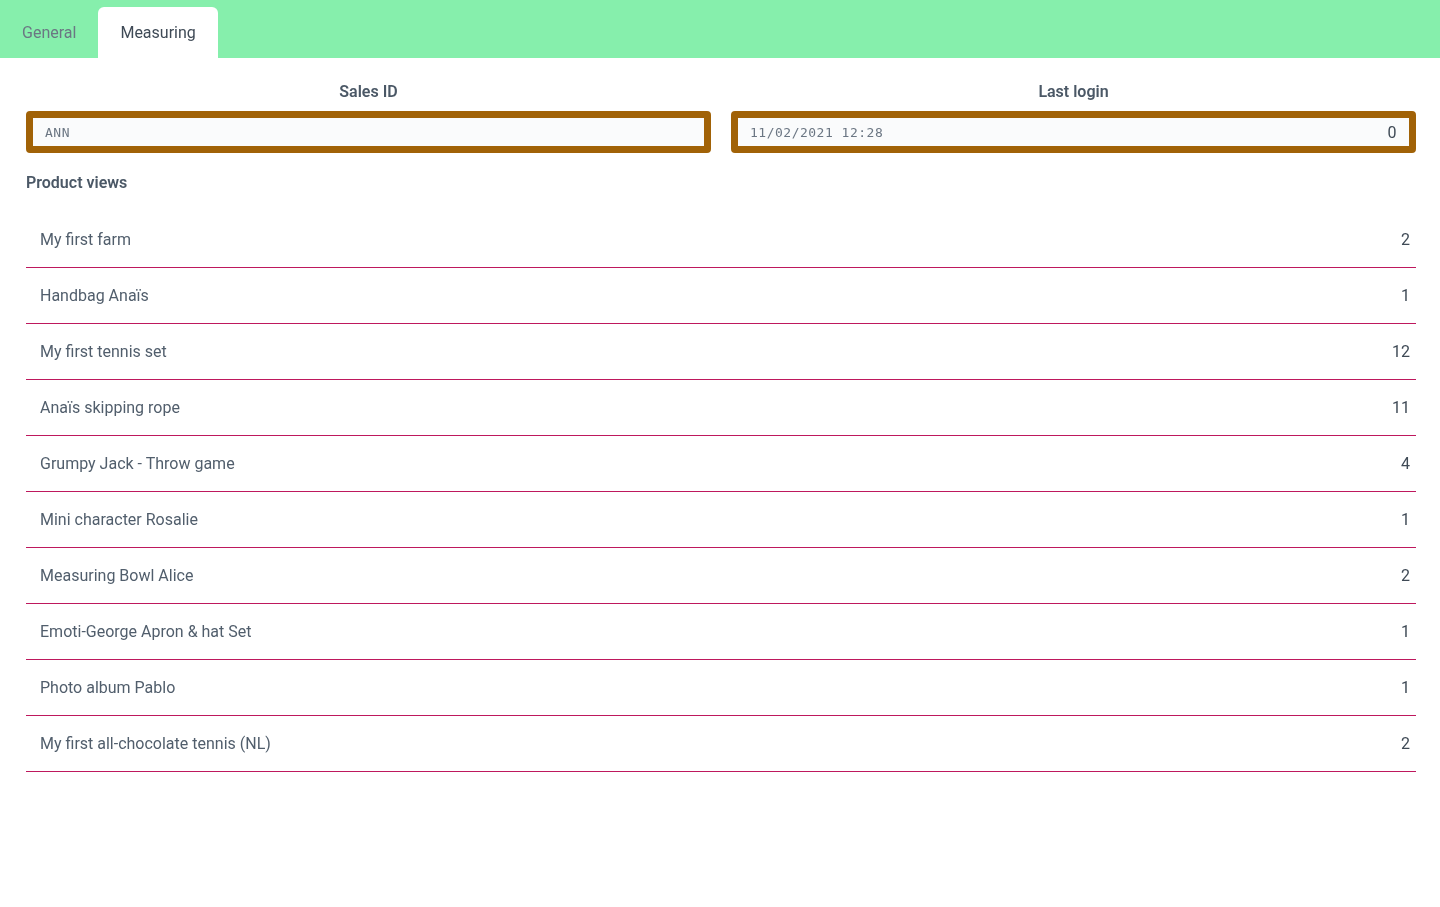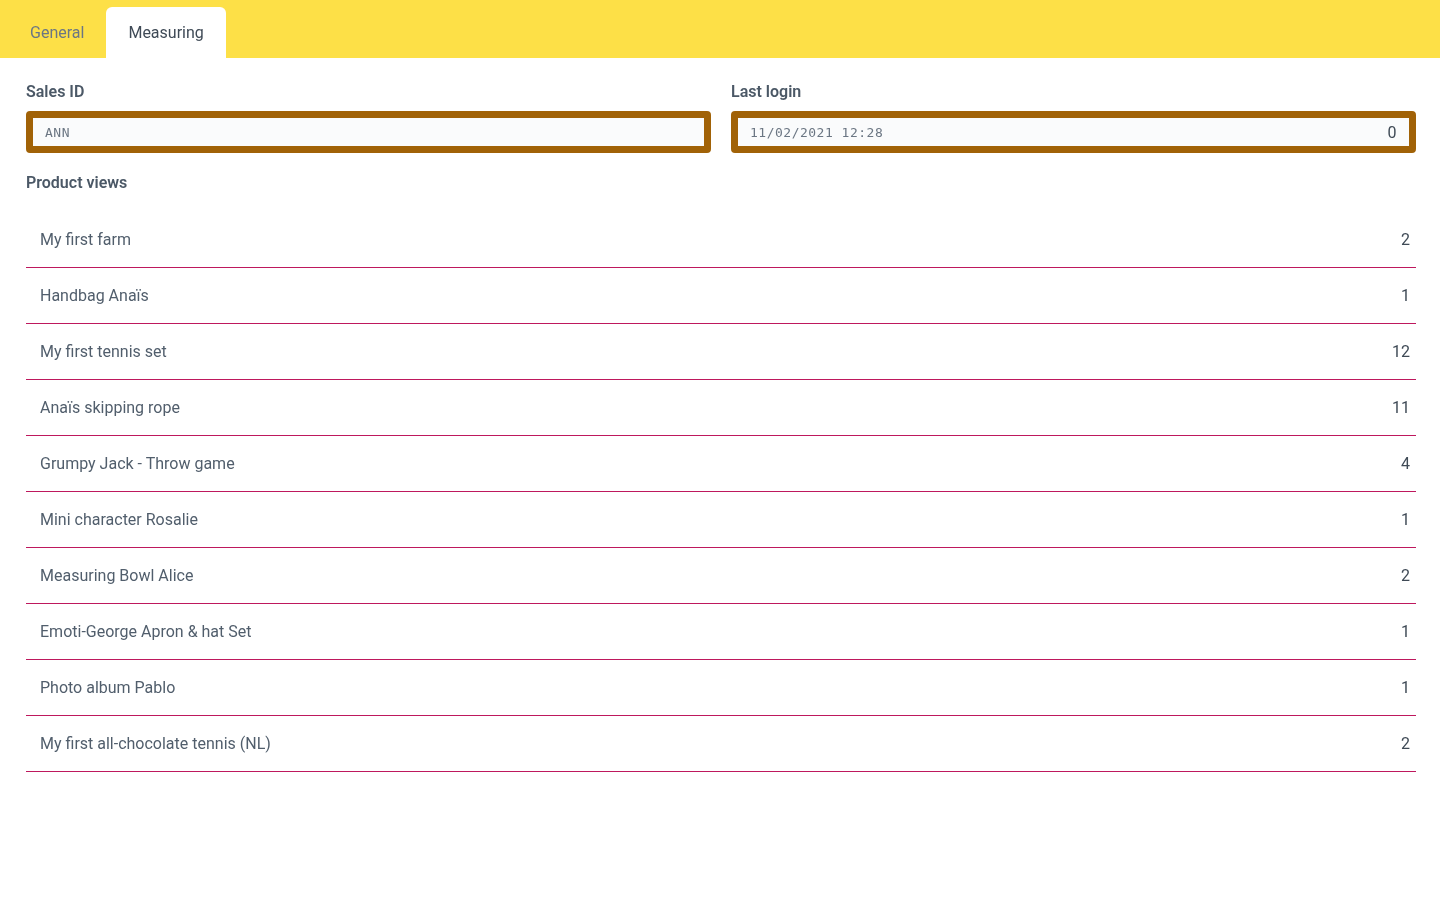--- a/index.html
+++ b/index.html
@@ -8,25 +8,25 @@
       padding: 0;
     }
     body {
       font-family: -apple-system, BlinkMacSystemFont, 'Segoe UI', Roboto, Helvetica, Arial, sans-serif;
       background-color: #ffffff;
       color: #5e6d7a;
       width: 1440px;
       height: 907px;
     }
     .tabs-container {
-      background-color: #fde047;
+      background-color: #86efac;
       display: flex;
       align-items: flex-end;
       height: 58px;
-      padding-left: 8px;
+      padding-left: 0;
     }
     .tab {
       padding: 16px 22px;
       font-size: 16px;
       color: #6b7683;
       cursor: pointer;
       border-radius: 6px 6px 0 0;
     }
     .tab.active {
       background-color: #ffffff;
@@ -34,20 +34,21 @@
       border-radius: 6px 6px 0 0;
     }
     .content {
       padding: 24px 24px 24px 26px;
       background-color: #ffffff;
     }
     .row {
       display: flex;
       gap: 20px;
       margin-bottom: 20px;
+      text-align: center;
     }
     .field {
       flex: 1;
       display: flex;
       flex-direction: column;
     }
     .field-label {
       font-size: 16px;
       font-weight: 600;
       color: #4b5866;

